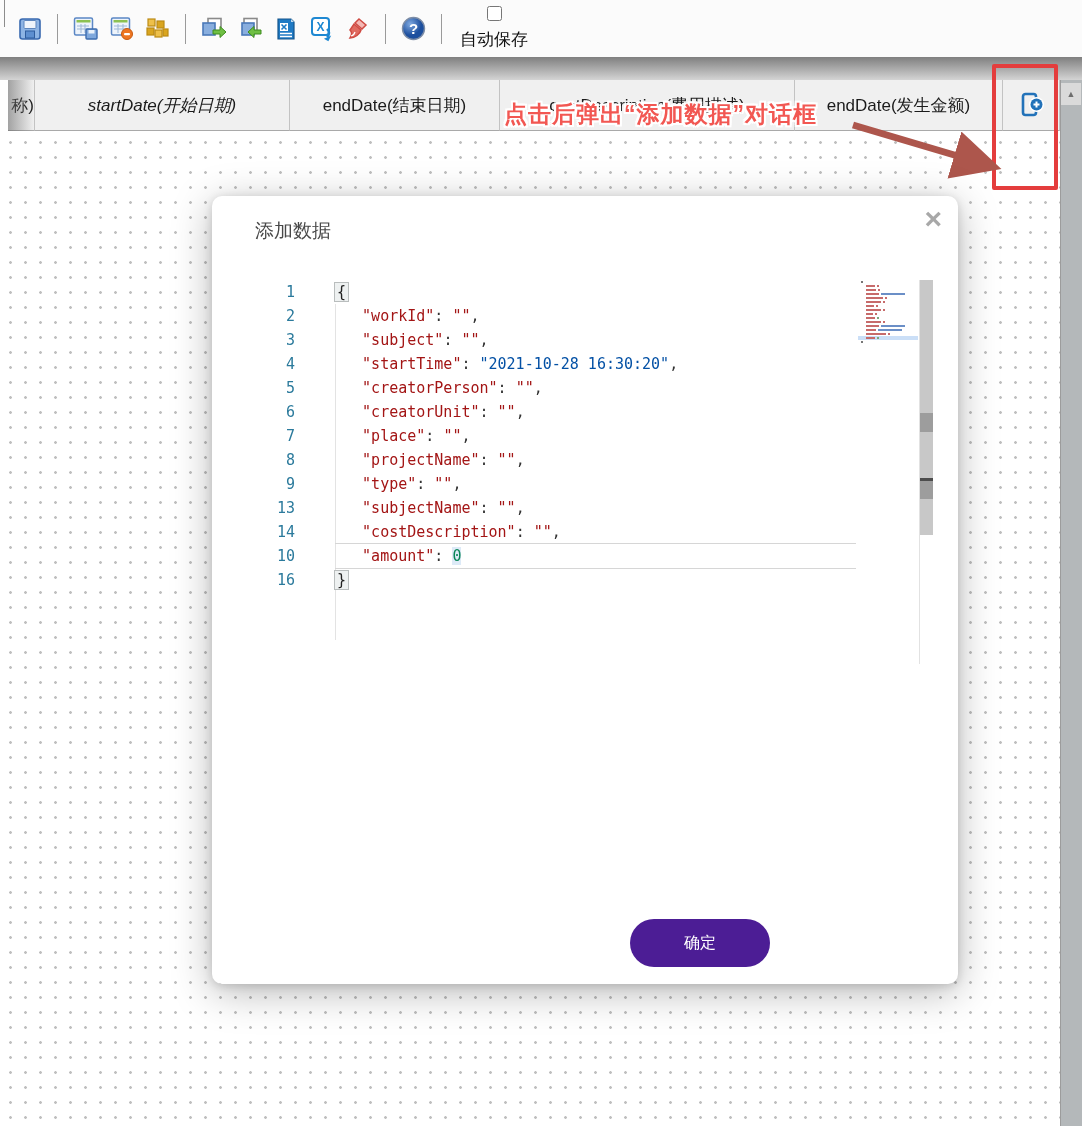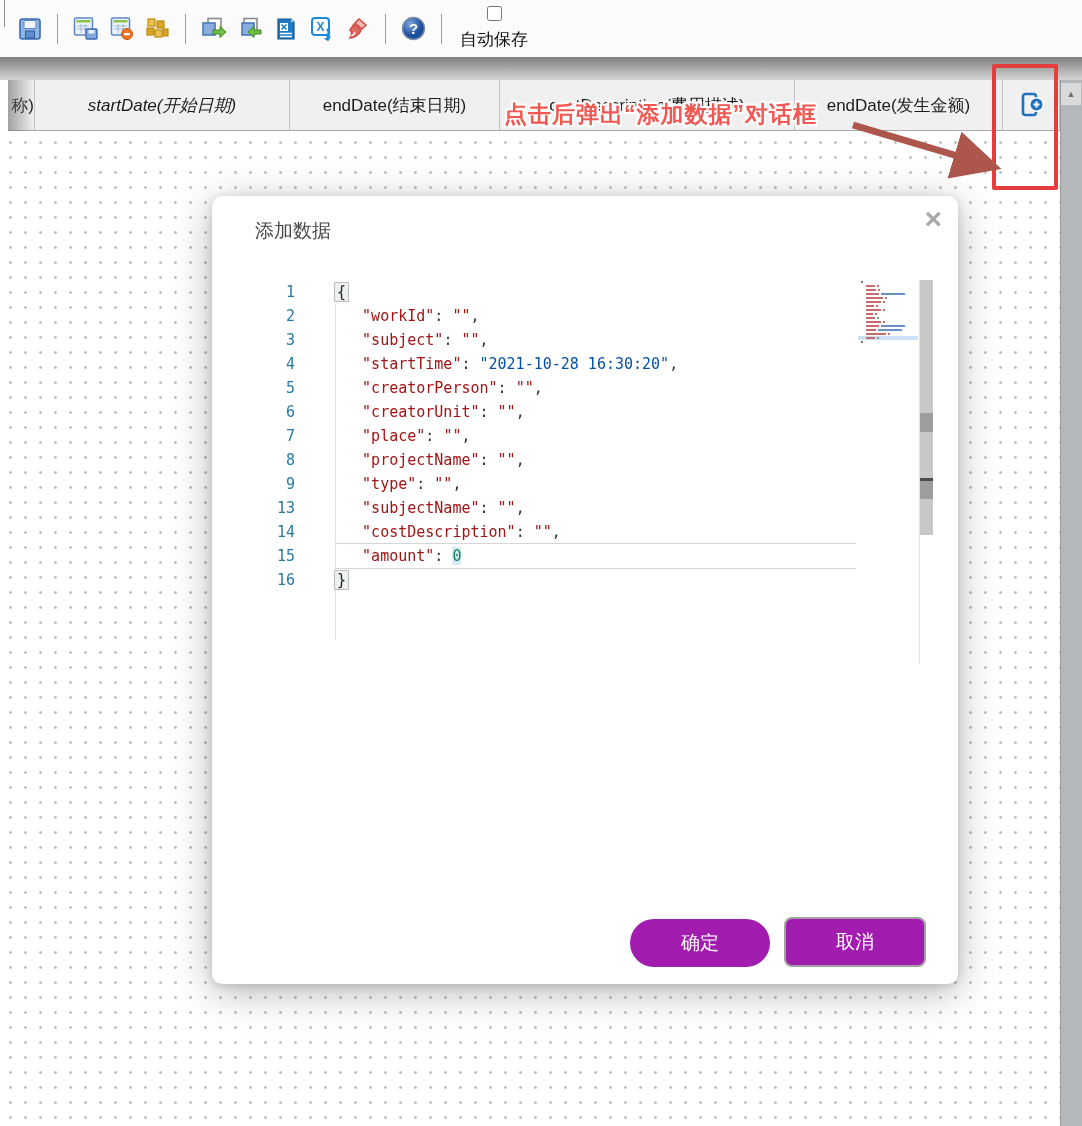--- a/index.html
+++ b/index.html
@@ -76,21 +76,21 @@
   .mm-row { height:4px; display:flex; align-items:center; gap:2px; padding-left:3px; }
   .mm-row span { height:2px; flex:none; }
   .mm-cur { background:#cbdff7; }
   .ed-edge { position:absolute; left:707px; top:84px; width:1px; height:384px; background:#e2e2e2; }
   .ed-scroll { position:absolute; left:708px; top:84px; width:13px; height:255px; background:#c8c8c8; cursor:pointer; }
   .ed-th1 { position:absolute; left:0; top:133px; width:13px; height:19px; background:#9d9d9d; }
   .ed-th2 { position:absolute; left:0; top:198px; width:13px; height:21px; background:#9d9d9d; border-top:3px solid #4c4c4c; }
 
   
   .btn { position:absolute; display:flex; align-items:center; justify-content:center;
-    color:#fff; font-size:19px; cursor:pointer; background:#a21caf; }
+    color:#fff; font-size:16px; cursor:pointer; background:#4c1d95; }
   .btn-confirm { left:418px; top:723px; width:140px; height:48px; border-radius:24px; }
   .btn-cancel { left:572px; top:721px; width:142px; height:50px; border-radius:8px; border:2px solid #a2a2a2; }
 </style>
 </head>
 <body>
 
 <div class="toolbar">
   <div class="corner-line"></div>
 
   <div class="tb-icon">
@@ -248,21 +248,21 @@
         <div class="code-line"><span class="ln">2</span><span class="code"><span class="tk-ws">   </span><span class="tk-key">"workId"</span><span class="tk-pn">: </span><span class="tk-eval">""</span><span class="tk-pn">,</span></span></div>
         <div class="code-line"><span class="ln">3</span><span class="code"><span class="tk-ws">   </span><span class="tk-key">"subject"</span><span class="tk-pn">: </span><span class="tk-eval">""</span><span class="tk-pn">,</span></span></div>
         <div class="code-line"><span class="ln">4</span><span class="code"><span class="tk-ws">   </span><span class="tk-key">"startTime"</span><span class="tk-pn">: </span><span class="tk-sval">"2021-10-28 16:30:20"</span><span class="tk-pn">,</span></span></div>
         <div class="code-line"><span class="ln">5</span><span class="code"><span class="tk-ws">   </span><span class="tk-key">"creatorPerson"</span><span class="tk-pn">: </span><span class="tk-eval">""</span><span class="tk-pn">,</span></span></div>
         <div class="code-line"><span class="ln">6</span><span class="code"><span class="tk-ws">   </span><span class="tk-key">"creatorUnit"</span><span class="tk-pn">: </span><span class="tk-eval">""</span><span class="tk-pn">,</span></span></div>
         <div class="code-line"><span class="ln">7</span><span class="code"><span class="tk-ws">   </span><span class="tk-key">"place"</span><span class="tk-pn">: </span><span class="tk-eval">""</span><span class="tk-pn">,</span></span></div>
         <div class="code-line"><span class="ln">8</span><span class="code"><span class="tk-ws">   </span><span class="tk-key">"projectName"</span><span class="tk-pn">: </span><span class="tk-eval">""</span><span class="tk-pn">,</span></span></div>
         <div class="code-line"><span class="ln">9</span><span class="code"><span class="tk-ws">   </span><span class="tk-key">"type"</span><span class="tk-pn">: </span><span class="tk-eval">""</span><span class="tk-pn">,</span></span></div>
         <div class="code-line"><span class="ln">13</span><span class="code"><span class="tk-ws">   </span><span class="tk-key">"subjectName"</span><span class="tk-pn">: </span><span class="tk-eval">""</span><span class="tk-pn">,</span></span></div>
         <div class="code-line"><span class="ln">14</span><span class="code"><span class="tk-ws">   </span><span class="tk-key">"costDescription"</span><span class="tk-pn">: </span><span class="tk-eval">""</span><span class="tk-pn">,</span></span></div>
-        <div class="code-line"><span class="ln">15</span><span class="code"><span class="tk-ws">   </span><span class="tk-key">"amount"</span><span class="tk-pn">: </span><span class="tk-num">0</span></span><div class="cl-box"></div></div>
+        <div class="code-line"><span class="ln">10</span><span class="code"><span class="tk-ws">   </span><span class="tk-key">"amount"</span><span class="tk-pn">: </span><span class="tk-num">0</span></span><div class="cl-box"></div></div>
         <div class="code-line"><span class="ln">16</span><span class="code"><span class="tk-br">}</span></span></div>
       </div>
   </div>
 
   <div class="minimap" id="minimap">
       <div class="mm-row">
         <span style="width: 2px; background: rgb(119, 119, 119);"></span>
       </div>
       <div class="mm-row">
         <span style="width: 3px;"></span>
@@ -338,14 +338,13 @@
         <span style="width: 2px; background: rgb(119, 119, 119);"></span>
       </div>
     </div>
   <div class="ed-edge"></div>
   <div class="ed-scroll">
     <div class="ed-th1"></div>
     <div class="ed-th2"></div>
   </div>
 
   <div class="btn btn-confirm">确定</div>
-  <div class="btn btn-cancel">取消</div>
 </div>
 
 </body></html>

